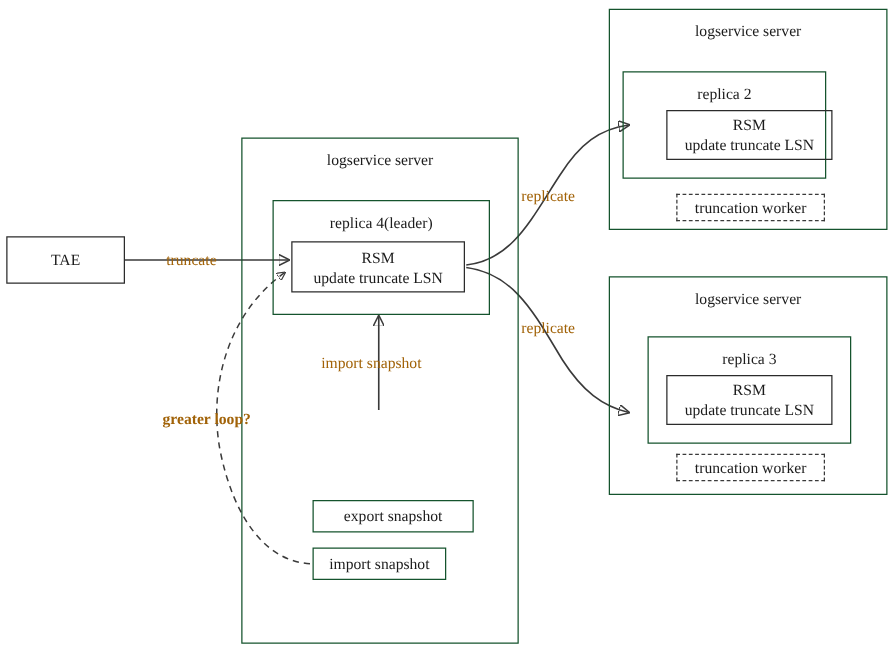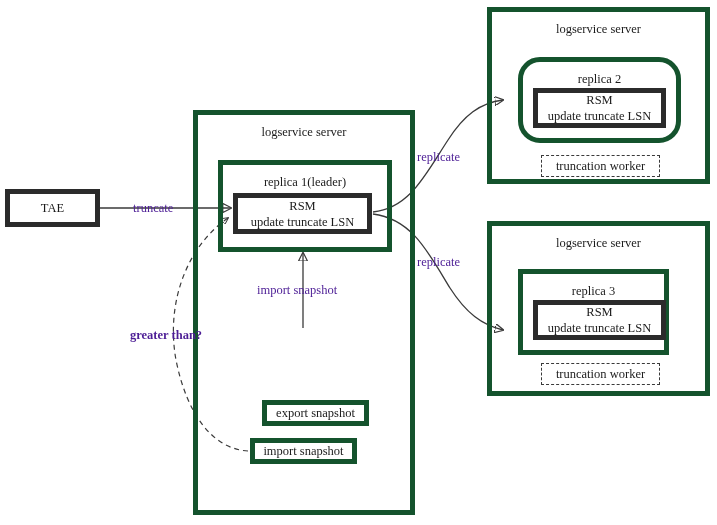--- a/index.html
+++ b/index.html
@@ -12,21 +12,21 @@
     position: relative;
     width: 717px;
     height: 525px;
     background: #ffffff;
     font-family: "Liberation Serif", "DejaVu Serif", serif;
     overflow: hidden;
   }
   .box {
     position: absolute;
     box-sizing: border-box;
-    border: 5px solid #14532d;
+    border: 1px solid #14532d;
     background: transparent;
   }
   .box-dark {
     border-color: #2b2b2b;
   }
   .box-dashed {
     border: 1px dashed #3a3a3a;
   }
   .box-label {
     position: absolute;
@@ -41,21 +41,21 @@
   }
   .title-label {
     top: 9px;
   }
   .center-label {
     top: 50%;
     transform: translateY(-50%);
   }
   .edge-label {
     position: absolute;
-    color: #4c1d95;
+    color: #a16207;
     font-size: 12.5px;
     line-height: 1.25;
     white-space: nowrap;
     text-align: center;
   }
   .edge-label.bold {
     font-weight: bold;
     font-size: 12.5px;
   }
   svg.wires {
@@ -104,75 +104,75 @@
 
   <div class="box box-dark" style="left:5px; top:189px; width:95px; height:38px;">
     <div class="box-label center-label">TAE</div>
   </div>
 
   <div class="box" style="left:193px; top:110px; width:222px; height:405px;">
     <div class="box-label title-label">logservice server</div>
   </div>
 
   <div class="box" style="left:218px; top:160px; width:174px; height:92px;">
-    <div class="box-label title-label">replica 1(leader)</div>
+    <div class="box-label title-label">replica 4(leader)</div>
   </div>
 
   <div class="box box-dark" style="left:233px; top:193px; width:139px; height:41px;">
     <div class="box-label center-label">RSM
 update truncate LSN</div>
   </div>
 
 
 
-  <div class="box" style="left:250px; top:400px; width:107px; height:26px;margin-left:12px;">
+  <div class="box" style="left:250px; top:400px; width:129px; height:26px;">
     <div class="box-label center-label">export snapshot</div>
   </div>
 
   <div class="box" style="left:250px; top:438px; width:107px; height:26px;">
     <div class="box-label center-label">import snapshot</div>
   </div>
 
   <div class="box" style="left:487px; top:7px; width:223px; height:177px;">
     <div class="box-label title-label">logservice server</div>
   </div>
 
-  <div class="box" style="left:518px; top:57px; width:163px; height:86px;border-radius:22px;">
+  <div class="box" style="left:498px; top:57px; width:163px; height:86px;">
     <div class="box-label title-label">replica 2</div>
   </div>
 
   <div class="box box-dark" style="left:533px; top:88px; width:133px; height:40px;">
     <div class="box-label center-label">RSM
 update truncate LSN</div>
   </div>
 
   <div class="box box-dashed" style="left:541px; top:155px; width:119px; height:22px;">
     <div class="box-label center-label">truncation worker</div>
   </div>
 
   <div class="box" style="left:487px; top:221px; width:223px; height:175px;">
     <div class="box-label title-label">logservice server</div>
   </div>
 
-  <div class="box" style="left:518px; top:269px; width:151px; height:86px;">
+  <div class="box" style="left:518px; top:269px; width:163px; height:86px;">
     <div class="box-label title-label">replica 3</div>
   </div>
 
   <div class="box box-dark" style="left:533px; top:300px; width:133px; height:40px;">
     <div class="box-label center-label">RSM
 update truncate LSN</div>
   </div>
 
   <div class="box box-dashed" style="left:541px; top:363px; width:119px; height:22px;">
     <div class="box-label center-label">truncation worker</div>
   </div>
 
   <div class="edge-label" style="left:133px; top:201px;">truncate</div>
 
   <div class="edge-label" style="left:417px; top:150px;">replicate</div>
 
   <div class="edge-label" style="left:417px; top:255px;">replicate</div>
 
   <div class="edge-label" style="left:257px; top:283px;">import snapshot</div>
 
-  <div class="edge-label bold" style="left:130px; top:328px;">greater than?</div>
+  <div class="edge-label bold" style="left:130px; top:328px;">greater loop?</div>
 
 </div>
 
 </body></html>

